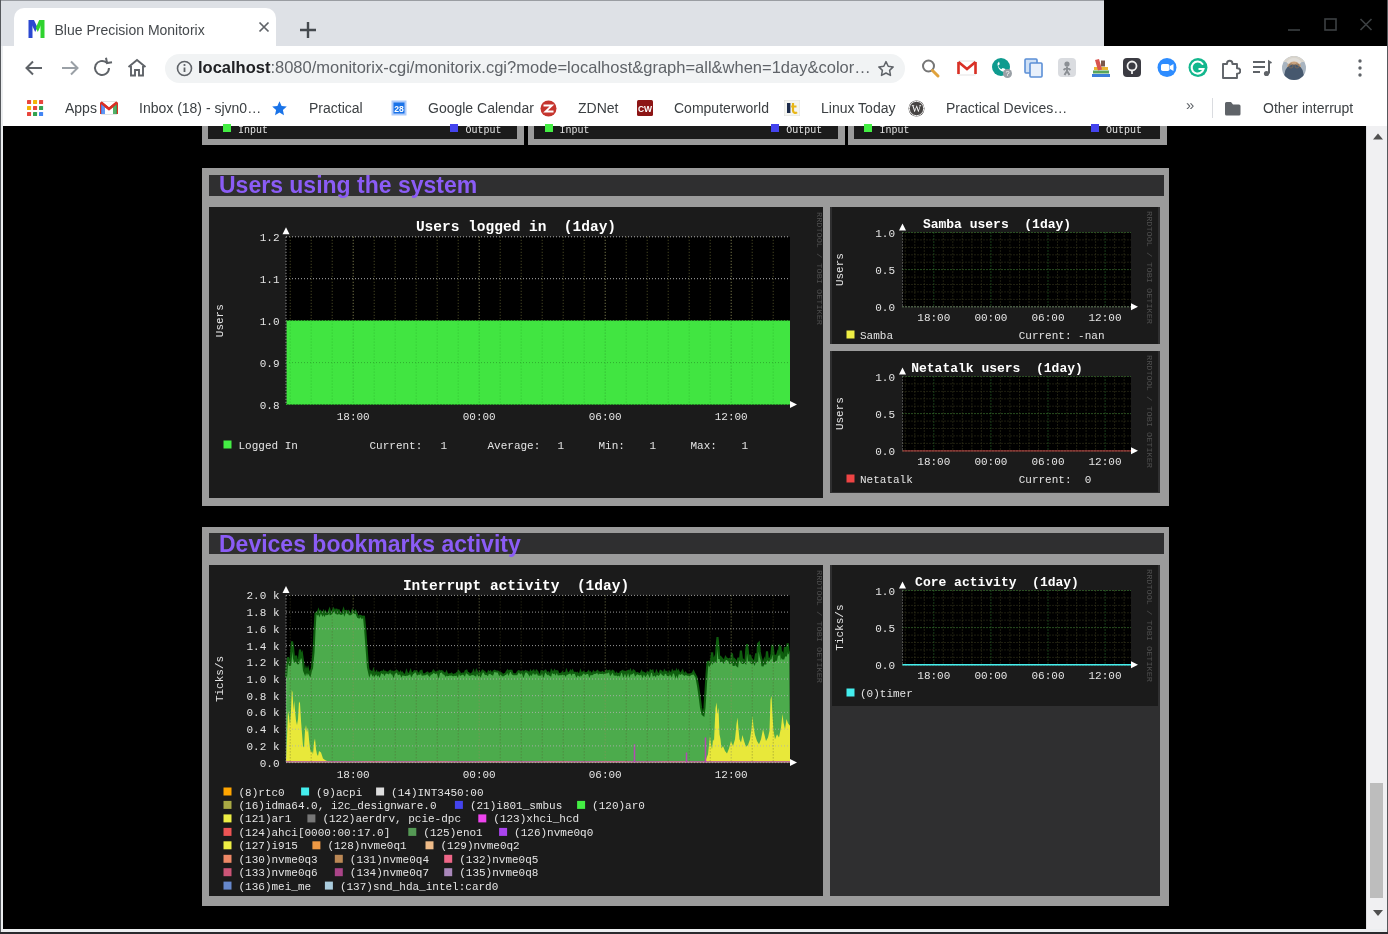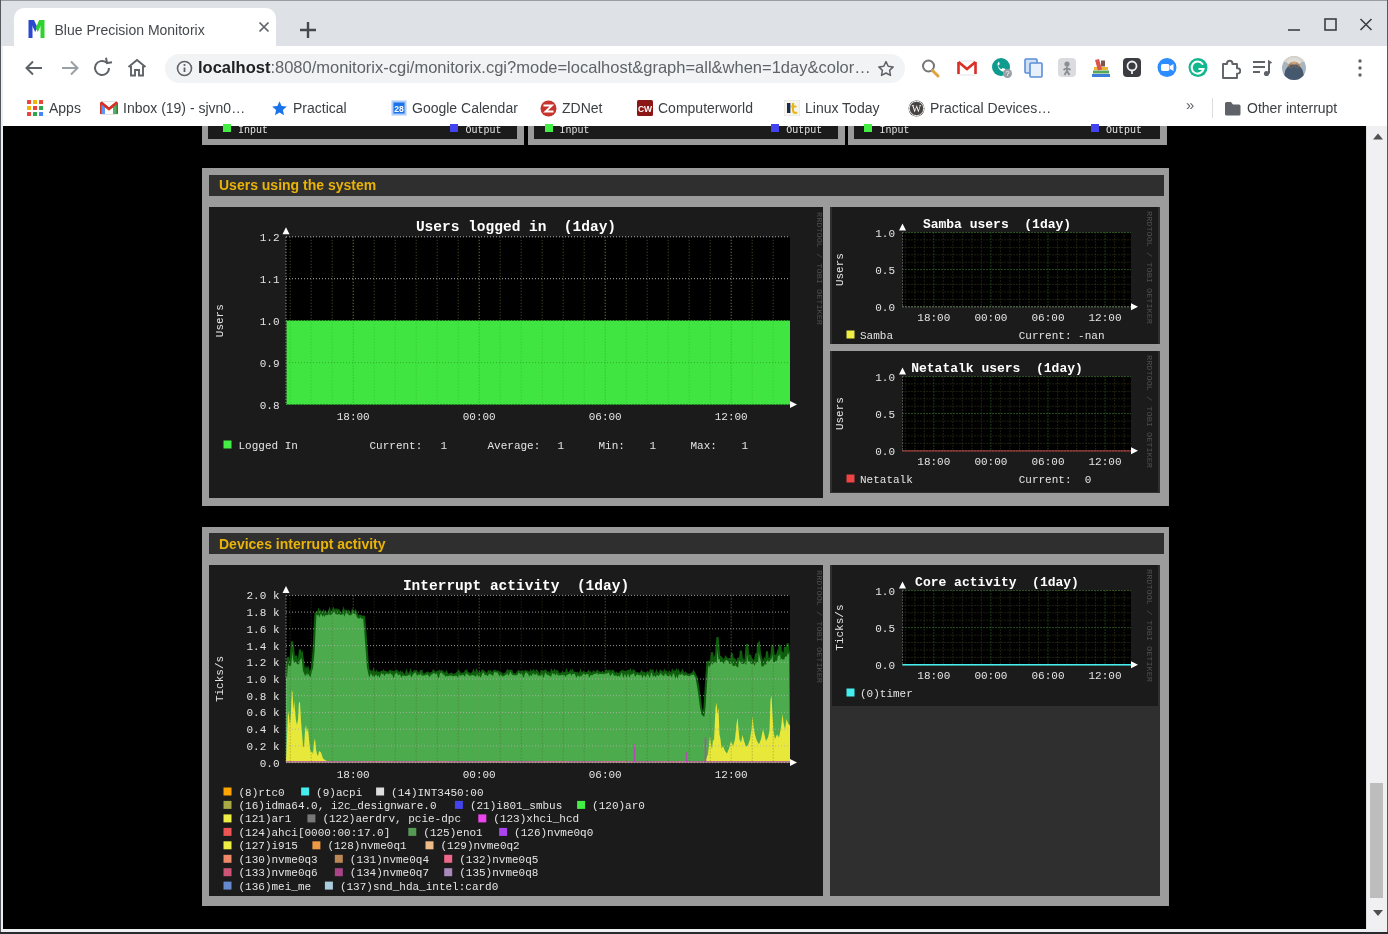--- a/index.html
+++ b/index.html
@@ -1,44 +1,44 @@
 <!DOCTYPE html>
 <html><head><meta charset="utf-8"><style>
 * { margin:0; padding:0; box-sizing:border-box; }
 html,body { width:1388px; height:934px; overflow:hidden; background:#000; }
 body { font-family:"Liberation Sans", sans-serif; position:relative; }
 #win { position:absolute; left:0; top:0; width:1388px; height:934px; }
-#tabstrip { position:absolute; left:0; top:0; width:1388px; height:46px; background:#dee1e6; border-top:1px solid #9a9da2; }
+#tabstrip { position:absolute; left:0; top:0; width:1104px; height:46px; background:#dee1e6; border-top:1px solid #9a9da2; }
 #tab { position:absolute; left:13.5px; top:7px; width:262px; height:39px; background:#fff; border-radius:10px 10px 0 0; }
 #favicon { position:absolute; left:13px; top:11px; }
 #tabtitle { position:absolute; left:41px; top:13.5px; font-size:14px; color:#45494d; white-space:nowrap; }
 #tabclose { position:absolute; left:240px; top:9px; }
 #newtab { position:absolute; left:296px; top:17px; }
 #winbtns { position:absolute; left:1286px; top:12px; }
 #toolbar { position:absolute; left:0; top:46px; width:1388px; height:44px; background:#fff; }
 .tbi { position:absolute; top:9px; }
 #urlpill { position:absolute; left:165px; top:8px; width:740px; height:29px; background:#f1f3f4; border-radius:14.5px; overflow:hidden; }
 #infoicon { position:absolute; left:11px; top:6px; }
 #urltext { position:absolute; left:33px; top:3.5px; font-size:16.5px; white-space:nowrap; letter-spacing:0; }
 #urlhost { color:#202124;font-weight:bold; }
 #urlrest { color:#5f6368; }
 #staricon { position:absolute; right:9px; top:4.5px; }
 #bookmarks { position:absolute; left:0; top:90px; width:1388px; height:36px; background:#fff; }
-.bmi { position:absolute; top:0; height:36px; display:flex; align-items:center; gap:5px; }
+.bmi { position:absolute; top:0; height:36px; display:flex; align-items:center; gap:21px; }
 .bmi span { font-size:14px; color:#3c4043; white-space:nowrap; }
 #bmmore { position:absolute; left:1186px; top:6px; font-size:15px; color:#5f6368; letter-spacing:-1px; }
 #bmsep { position:absolute; left:1212px; top:8px; width:1px; height:20px; background:#dadce0; }
 #content { position:absolute; left:0; top:126px; width:1366px; height:803px; background:#000; }
 #content > div, #content > span, #content > svg { position:absolute; }
 .silver { background:#9b9b9b; }
 .dark1 { background:#1b1b1b; }
 .tcell { background:#2f2f30; }
 .sq { width:8px; height:8px; }
 .leg { font-family:"Liberation Mono", monospace; font-size:10px; line-height:12px; color:#e4e4e4; white-space:pre; }
-.stitle { font-family:"Liberation Sans", sans-serif; font-weight:bold; font-size:14px; line-height:20px; color:#eab308; white-space:nowrap; }
+.stitle { font-family:"Liberation Sans", sans-serif; font-weight:bold; font-size:23px; line-height:20px; color:#8b5cf6; white-space:nowrap; }
 .gimg { }
 #scrollbar { position:absolute; left:1366px; top:126px; width:22px; height:803px; background:#f0f0f2; border-left:1px solid #e0e0e2; }
 #sthumb { position:absolute; left:2.5px; top:657px; width:13px; height:115px; background:#bdbdbd; }
 #frameL { position:absolute; left:0; top:0; width:1px; height:934px; background:#55585c; }
 #frameL2 { position:absolute; left:1px; top:46px; width:2px; height:883px; background:#eceef0; }
 #frameR { position:absolute; left:1386.5px; top:0; width:1.5px; height:934px; background:#55585c; }
 #frameB { position:absolute; left:1px; top:929px; width:1386px; height:3px; background:#eceef0; }
 #frameB2 { position:absolute; left:0; top:932px; width:1388px; height:2px; background:#2a2a2e; }
 </style></head>
 <body>
@@ -186,21 +186,21 @@
       </div>
 <div class="bmi" style="left:100px">
         <svg width="18" height="14" viewBox="0 0 18 14">
           <rect x="0.5" y="0.5" width="17" height="13" rx="1.5" fill="#fff" stroke="#e3e3e3"></rect>
           <path d="M1 1.5 L9 8 L17 1.5" fill="none" stroke="#d93025" stroke-width="2.4"></path>
           <path d="M1 1.5 L1 13 M17 1.5 L17 13" stroke="#d93025" stroke-width="2.2"></path>
           <path d="M1 1.8 L5 5 L5 13 L1 13 Z" fill="#4285f4" opacity="0.85"></path>
           <path d="M17 1.8 L13 5 L13 13 L17 13 Z" fill="#32a350" opacity="0.85"></path>
           <path d="M1 1.5 L9 8 L17 1.5" fill="none" stroke="#d93025" stroke-width="2.4"></path>
         </svg>
-        <span>Inbox (19) - sjvn0…</span>
+        <span>Inbox (18) - sjvn0…</span>
       </div>
 <div class="bmi" style="left:271px">
         <svg width="17" height="17" viewBox="0 0 17 17">
           <path d="M8.5 1.2 L10.6 6 L15.8 6.6 L11.9 10 L13 15.2 L8.5 12.4 L4 15.2 L5.1 10 L1.2 6.6 L6.4 6 Z" fill="#1a73e8"></path>
         </svg>
         <span>Practical</span>
       </div>
 <div class="bmi" style="left:391px">
         <svg width="16" height="16" viewBox="0 0 16 16">
           <rect x="0.5" y="0.5" width="15" height="15" fill="#aecbfa"></rect>
@@ -268,21 +268,21 @@
 <div class="sq" style="left:1091.1px;top:-2px;background:#4444ee"></div>
 <span class="leg" style="left:1106.1px;top:-1px">Output</span>
 <div class="silver" style="left:202px;top:42px;width:967px;height:34.5px"></div>
 <div class="tcell" style="left:208.5px;top:48.5px;width:955px;height:21px"></div>
 <span class="stitle" style="left:219px;top:49px">Users using the system</span>
 <div class="silver" style="left:202px;top:76.5px;width:967px;height:303px"></div>
 <div class="tcell" style="left:829.6px;top:80.5px;width:330.4px;height:137px"></div>
 <div class="tcell" style="left:829.6px;top:224.5px;width:330.4px;height:142px"></div>
 <div class="silver" style="left:202px;top:400.5px;width:967px;height:34px"></div>
 <div class="tcell" style="left:208.5px;top:407px;width:955px;height:20.5px"></div>
-<span class="stitle" style="left:219px;top:407.5px">Devices interrupt activity</span>
+<span class="stitle" style="left:219px;top:407.5px">Devices bookmarks activity</span>
 <div class="silver" style="left:202px;top:434.5px;width:967px;height:345px"></div>
 <div class="tcell" style="left:829.6px;top:438.5px;width:330.4px;height:331.5px"></div>
 <svg class="gimg" style="left:208.5px;top:80.5px" width="614" height="291">
         <rect width="614" height="291" fill="#1b1b1b"></rect>
         <rect x="77.0" y="29.8" width="504.0" height="167.7" fill="#000000"></rect>
         <rect x="77.5" y="113.6" width="503.5" height="83.9" fill="#41e541"></rect>
         <text x="307.0" y="24.0" font-family="Liberation Mono" font-size="14.5" fill="#ffffff" text-anchor="middle" font-weight="bold">Users logged in&nbsp; (1day)</text>
         <text x="70.5" y="33.8" font-family="Liberation Mono" font-size="11" fill="#e4e4e4" text-anchor="end">1.2</text>
         <text x="70.5" y="75.7" font-family="Liberation Mono" font-size="11" fill="#e4e4e4" text-anchor="end">1.1</text>
         <text x="70.5" y="117.6" font-family="Liberation Mono" font-size="11" fill="#e4e4e4" text-anchor="end">1.0</text>

